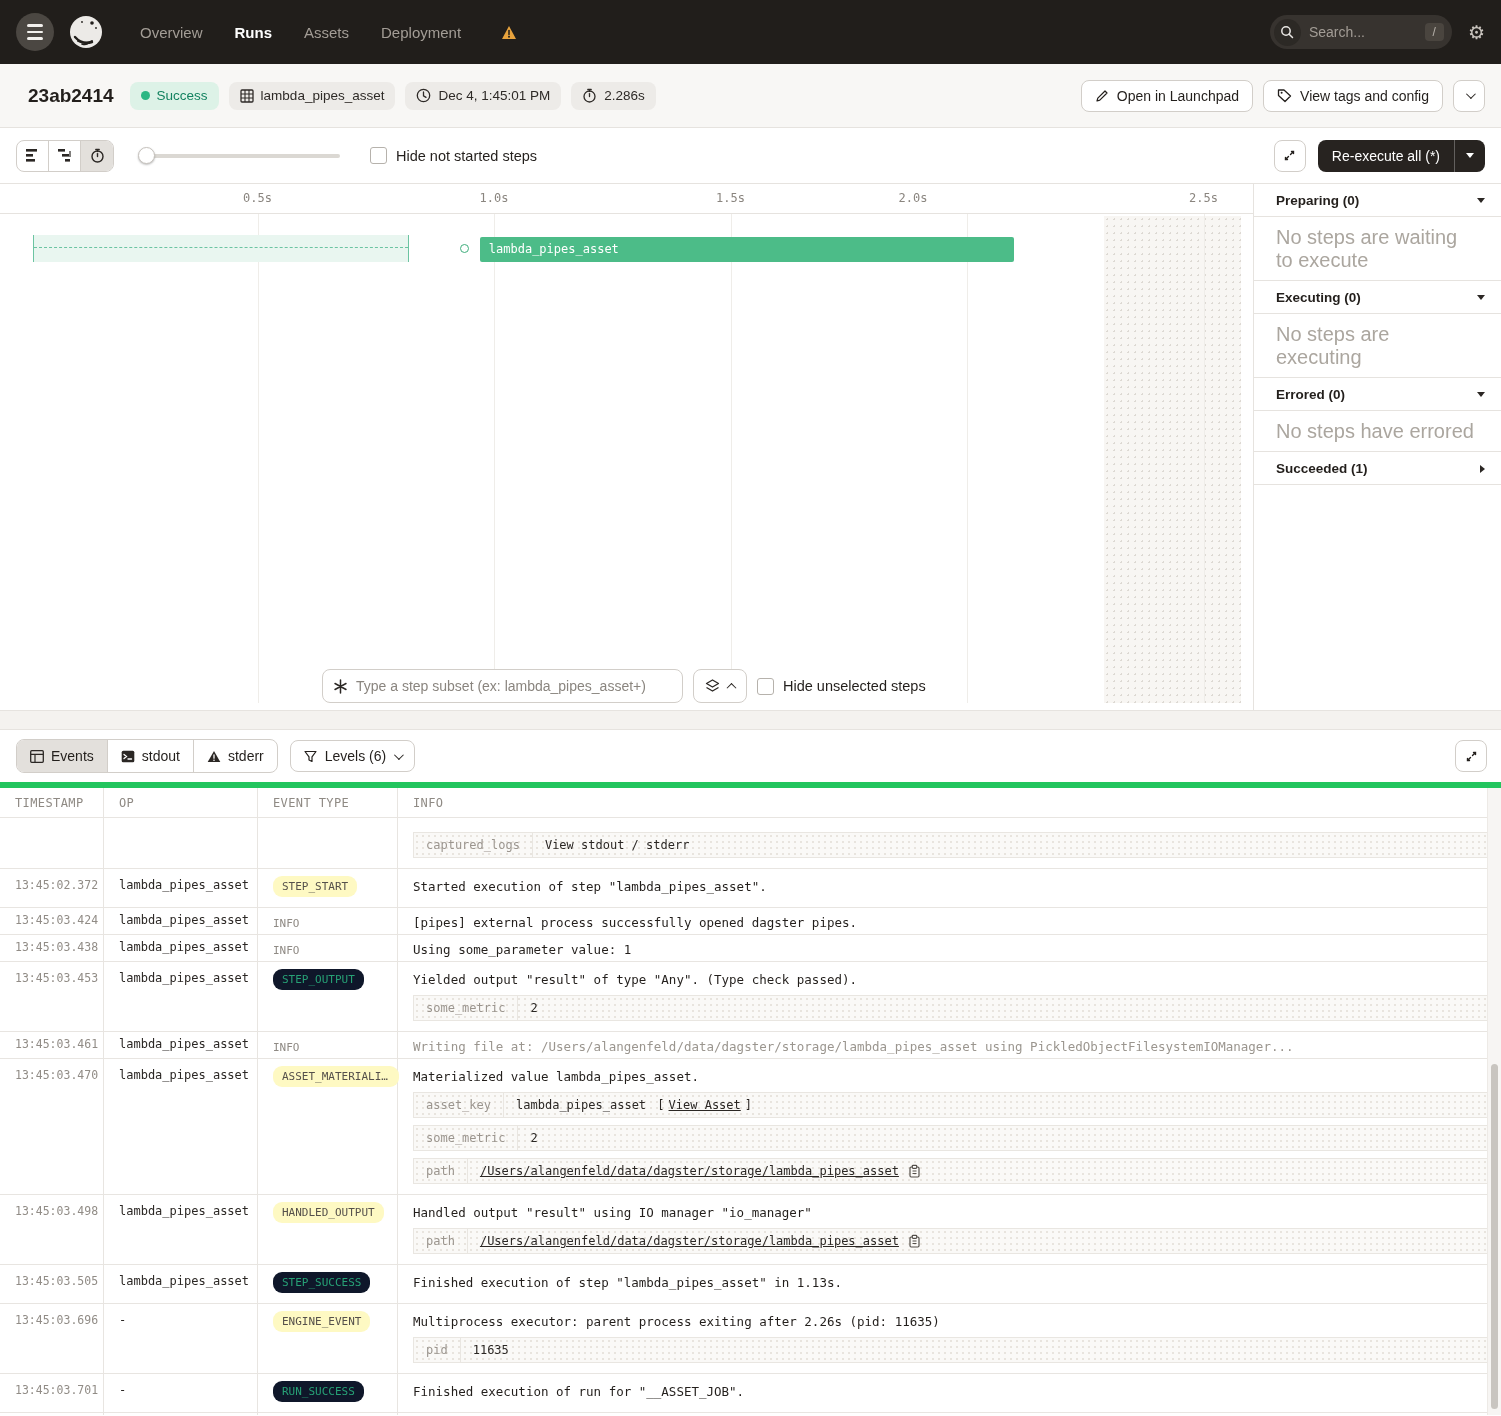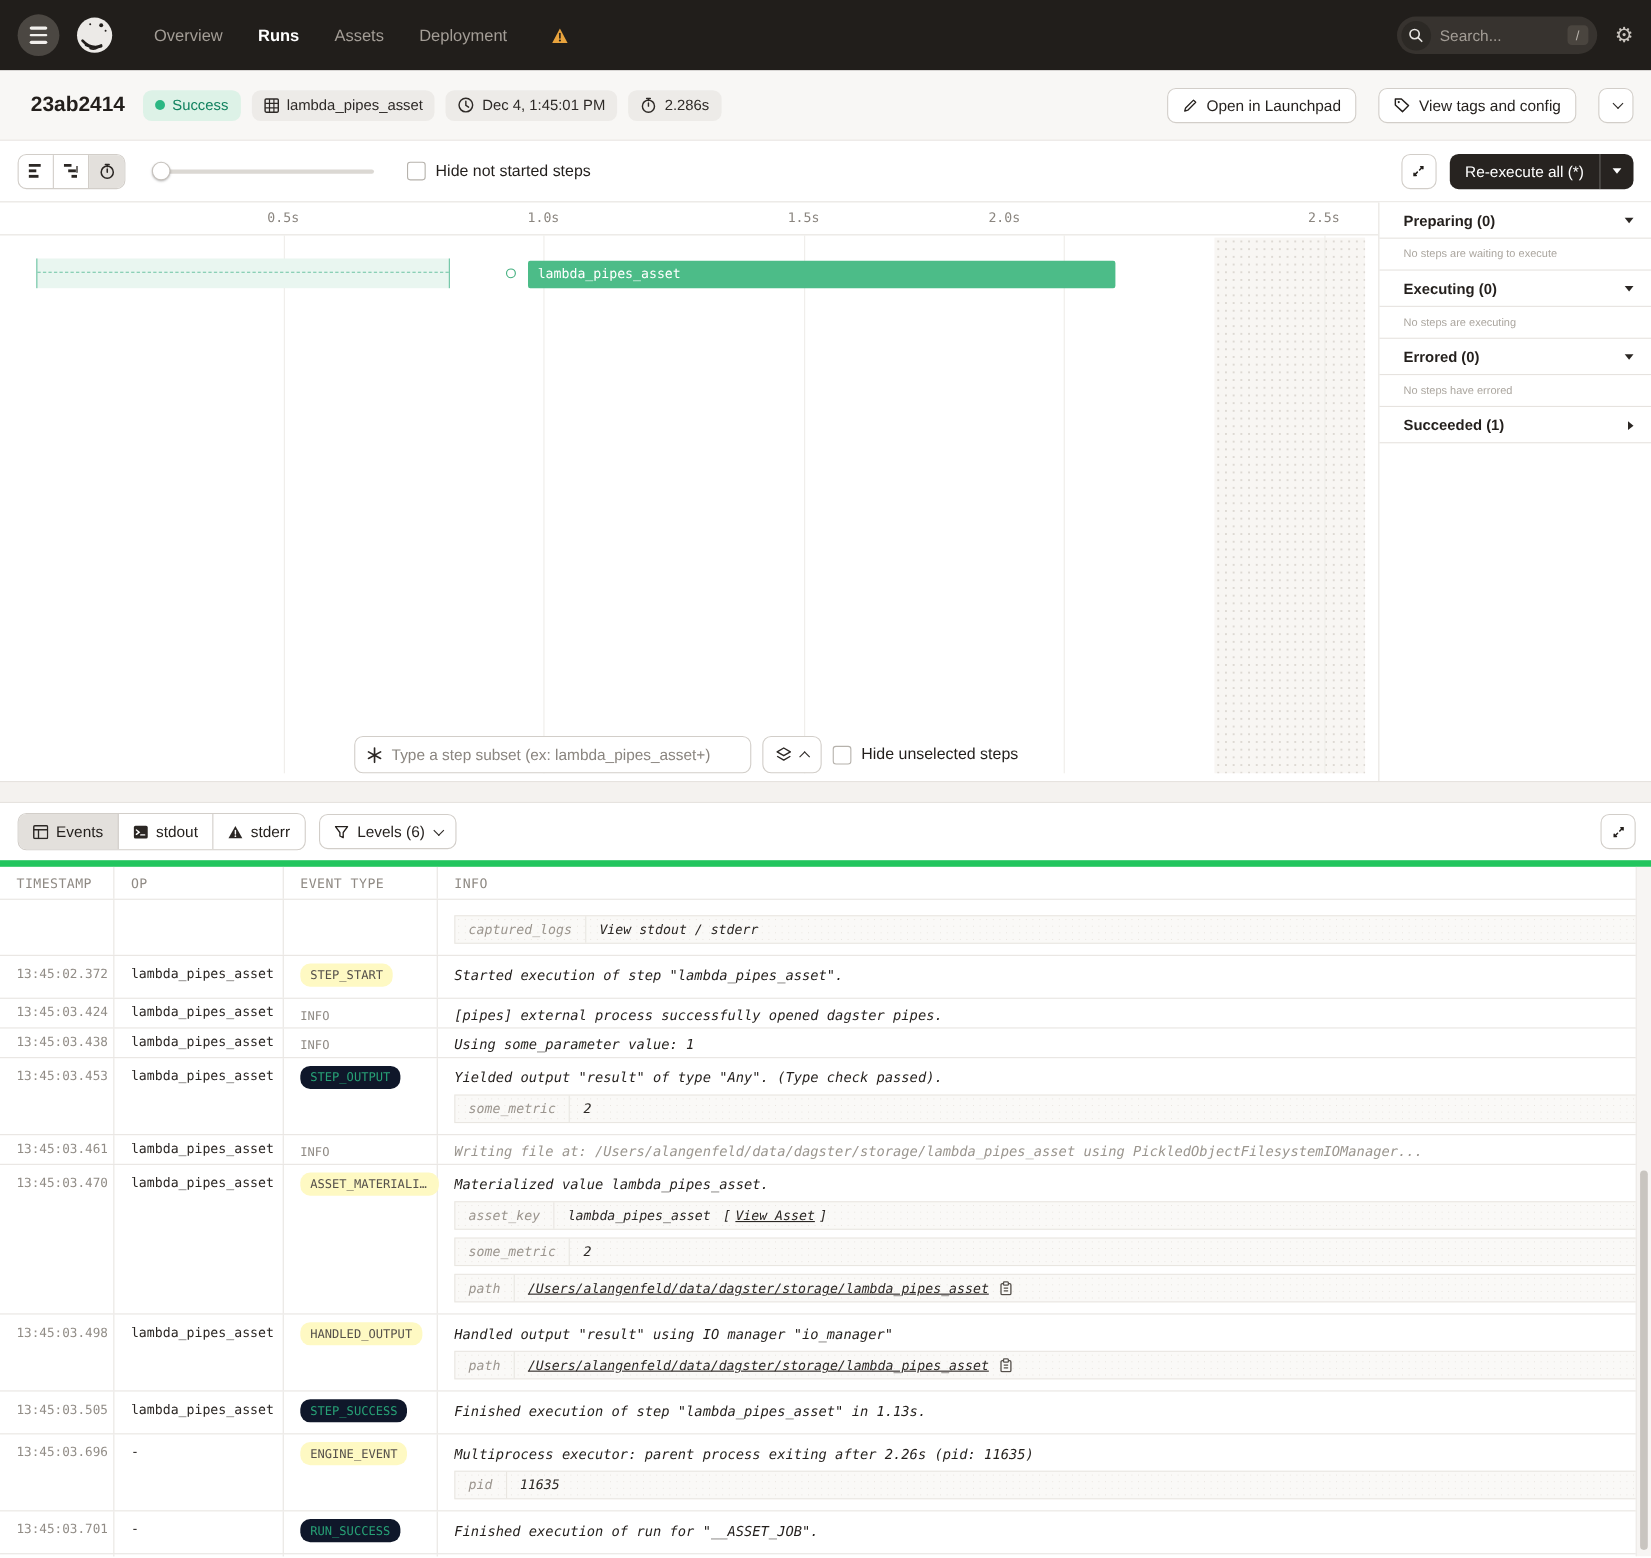--- a/index.html
+++ b/index.html
@@ -26,21 +26,21 @@
   .search-pill input::placeholder { color: #a39d96; }
   .slash-badge { background: #4a453f; color: #b9b4ad; border-radius: 4px; font-size: 12px; padding: 2px 8px; margin-left: auto; }
   .gear { color: #c9c4be; font-size: 19px; cursor: pointer; line-height: 1; }
 
   
   .run-header { height: 64px; background: #f8f7f5; border-bottom: 1px solid #e6e3df; display: flex; align-items: center; padding: 0 16px; }
   .run-id { font-size: 19px; font-weight: bold; margin: 0 16px 0 12px; }
   .hpill { display: inline-flex; align-items: center; gap: 7px; background: #edebe8; border-radius: 8px; height: 28px; padding: 0 11px; font-size: 13.5px; color: #2e2a27; margin-right: 10px; }
   .hpill.success { background: #ddf2e7; color: #12825f; }
   .dot { width: 9px; height: 9px; border-radius: 50%; background: #2bb783; }
-  .run-header-right { margin-left: auto; display: flex; gap: 20px; }
+  .run-header-right { margin-left: auto; display: flex; gap: 10px; }
   .btn { display: inline-flex; align-items: center; gap: 8px; background: #fff; border: 1px solid #d2cec9; border-radius: 8px; height: 32px; padding: 0 13px; font-size: 14px; color: #231f1c; cursor: pointer; }
   .btn.icon-only { width: 32px; padding: 0; justify-content: center; }
 
   
   .gantt-toolbar { height: 56px; display: flex; align-items: center; padding: 0 16px; border-bottom: 1px solid #e6e3df; background: #fff; }
   .seg { display: inline-flex; border: 1px solid #d2cec9; border-radius: 8px; background: #fff; overflow: hidden; }
   .seg > div { width: 32px; height: 30px; display: flex; align-items: center; justify-content: center; border-right: 1px solid #d2cec9; cursor: pointer; }
   .seg > div:last-child { border-right: none; }
   .seg > div.active { background: #e3e0dc; }
   .slider { width: 200px; height: 4px; background: #dbd8d3; border-radius: 2px; margin-left: 26px; position: relative; cursor: pointer; }
@@ -72,21 +72,21 @@
   .subset-input input { border: none; outline: none; font-size: 14px; flex: 1; color: #231f1c; background: transparent; }
   .subset-input input::placeholder { color: #8a857f; }
   .layers-btn { display: inline-flex; align-items: center; gap: 8px; height: 34px; padding: 0 11px; border: 1px solid #d2cec9; border-radius: 8px; background: #fff; cursor: pointer; }
   .chev { width: 7px; height: 7px; border-right: 1.6px solid #2b2724; border-bottom: 1.6px solid #2b2724; display: inline-block; }
   .chev.up { transform: rotate(-135deg) translate(-1px,-1px); }
   .chev.down { transform: rotate(45deg) translateY(-2px); }
 
   
   .sidebar { width: 248px; border-left: 1px solid #e6e3df; background: #fff; }
   .sb-header { display: flex; align-items: center; justify-content: space-between; padding: 9px 16px 8px 22px; border-bottom: 1px solid #e6e3df; font-size: 13.5px; font-weight: bold; cursor: pointer; }
-  .sb-msg { padding: 9px 27px 8px 22px; border-bottom: 1px solid #e6e3df; font-size: 10px; color: #aba69f; }
+  .sb-msg { padding: 9px 27px 8px 22px; border-bottom: 1px solid #e6e3df; font-size: 20px; color: #aba69f; }
   .tri-down { width: 0; height: 0; border-left: 4.5px solid transparent; border-right: 4.5px solid transparent; border-top: 5.5px solid #2b2724; }
   .tri-right { width: 0; height: 0; border-top: 4.5px solid transparent; border-bottom: 4.5px solid transparent; border-left: 5.5px solid #2b2724; }
 
   
   .panel-divider { height: 20px; background: #f4f2ef; border-top: 1px solid #e6e3df; border-bottom: 1px solid #e6e3df; }
 
   
   .logs { height: 685px; display: flex; flex-direction: column; background: #fff; }
   .logs-toolbar { height: 52px; display: flex; align-items: center; padding: 0 16px; position: relative; flex: none; }
   .seg-tabs { display: inline-flex; border: 1px solid #d2cec9; border-radius: 8px; background: #fff; overflow: hidden; }
@@ -108,21 +108,21 @@
   .lhead > div { padding: 8px 10px 7px 15px; }
   .cell { padding: 7px 10px 6px 15px; font-family: "DejaVu Sans Mono", monospace; }
   .cell.ts { color: #918c86; font-size: 11.5px; padding-top: 9px; }
   .cell.op { color: #2b2724; font-size: 12px; padding-top: 9px; }
   .compact .cell { padding-top: 4px; padding-bottom: 3px; }
   .compact .cell.ts, .compact .cell.op { padding-top: 5px; }
   .type-plain { color: #8f8a84; font-size: 11px; }
   .pill { display: inline-block; font-size: 11px; padding: 4px 9px; border-radius: 9px; max-width: 126px; overflow: hidden; text-overflow: ellipsis; white-space: nowrap; }
   .pill.gray { background: #fef9c3; color: #55504b; }
   .pill.green { background: #0f172a; color: #27a176; }
-  .cell.info { padding-right: 0; font-size: 12.5px; font-style: italic; }
+  .cell.info { padding-right: 0; font-size: 12.5px; }
   .info-text { padding-top: 2px; line-height: 17px; white-space: nowrap; overflow: hidden; }
   .info-text.muted { color: #9b968f; }
   .meta { display: flex; margin: 7px 0 4px 0; border: 1px solid #e9e6e1; background-color: #faf9f7; background-image: radial-gradient(#e8e4de .8px, transparent .8px); background-size: 6px 6px; font-size: 12px; }
   .meta-key { padding: 5px 12px; color: #9b958e; border-right: 1px solid #e9e6e1; white-space: nowrap; }
   .meta-val { padding: 5px 12px; color: #2b2724; flex: 1; display: flex; align-items: center; gap: 4px; white-space: nowrap; overflow: hidden; }
   .mlink { text-decoration: underline; cursor: pointer; }
   .copy { display: inline-flex; margin-left: 5px; cursor: pointer; }
   .lrow.filler { flex: 1; border-bottom: none; }
   .vscroll { position: absolute; right: 0; top: 0; bottom: 0; width: 14px; background: #f7f5f3; border-left: 1px solid #edeae6; }
   .vthumb { position: absolute; left: 3px; right: 3px; top: 44%; height: 55%; background: #c9c5c0; border-radius: 5px; cursor: pointer; }

